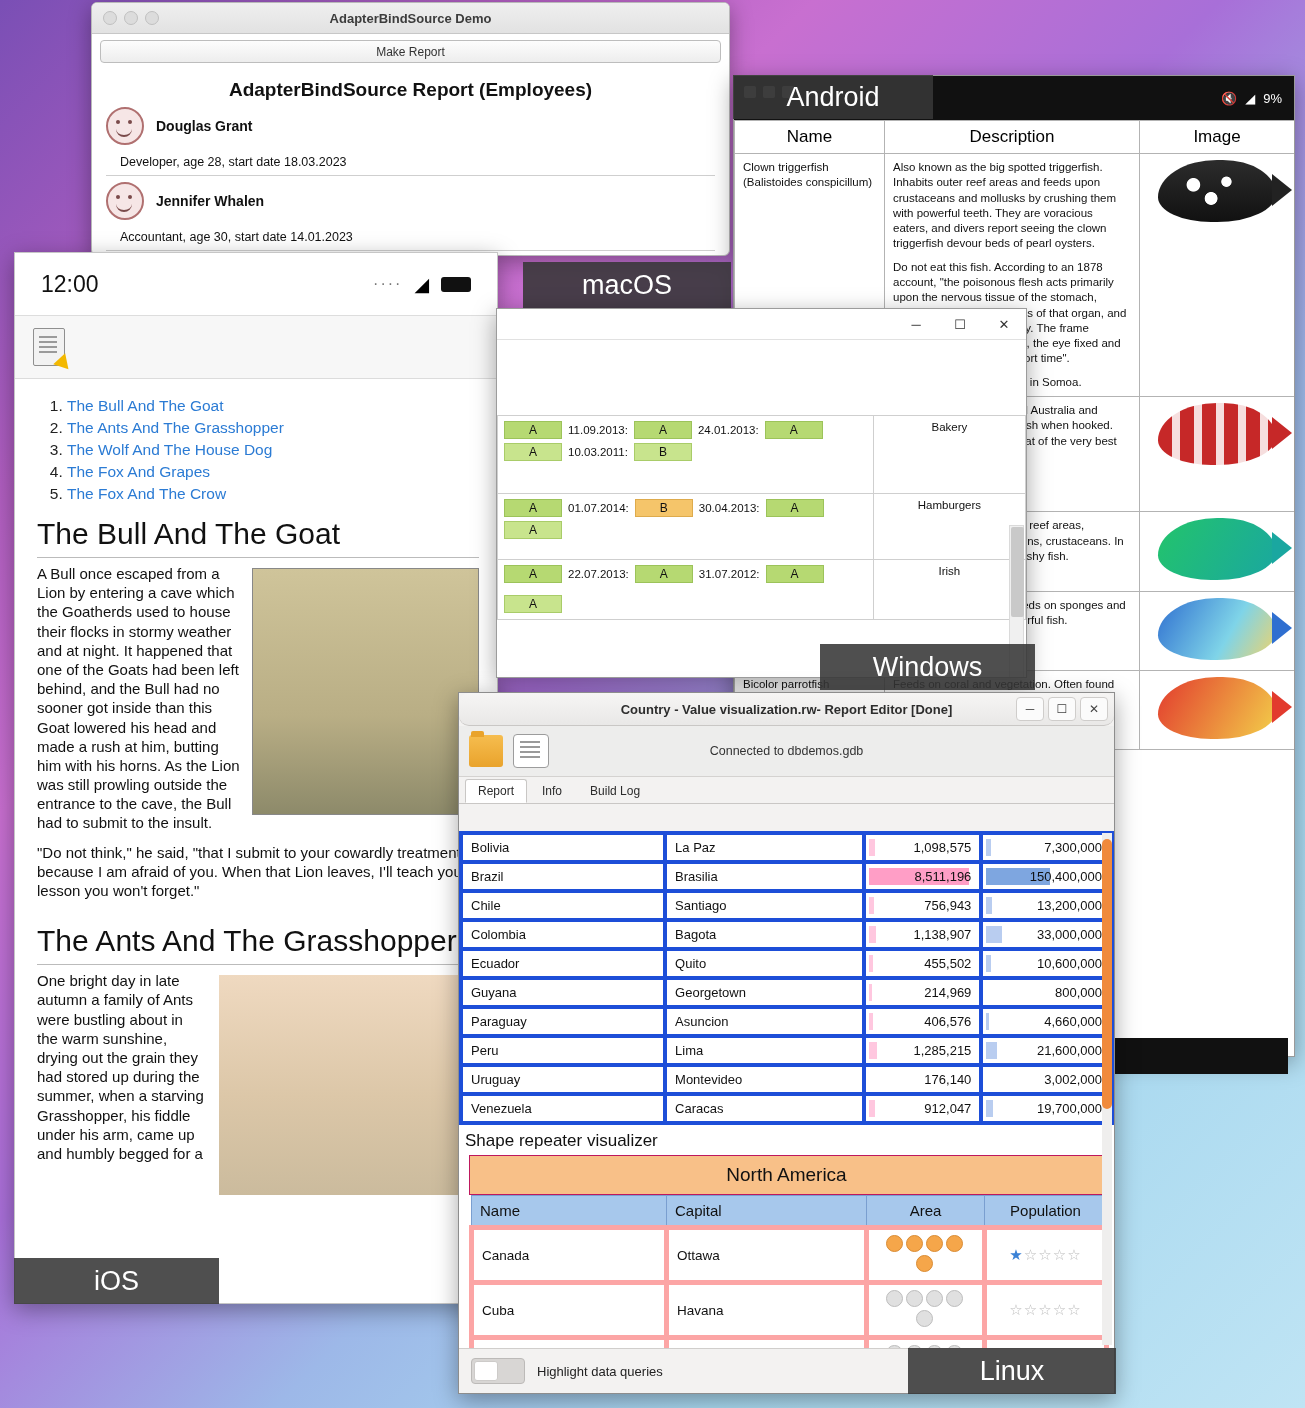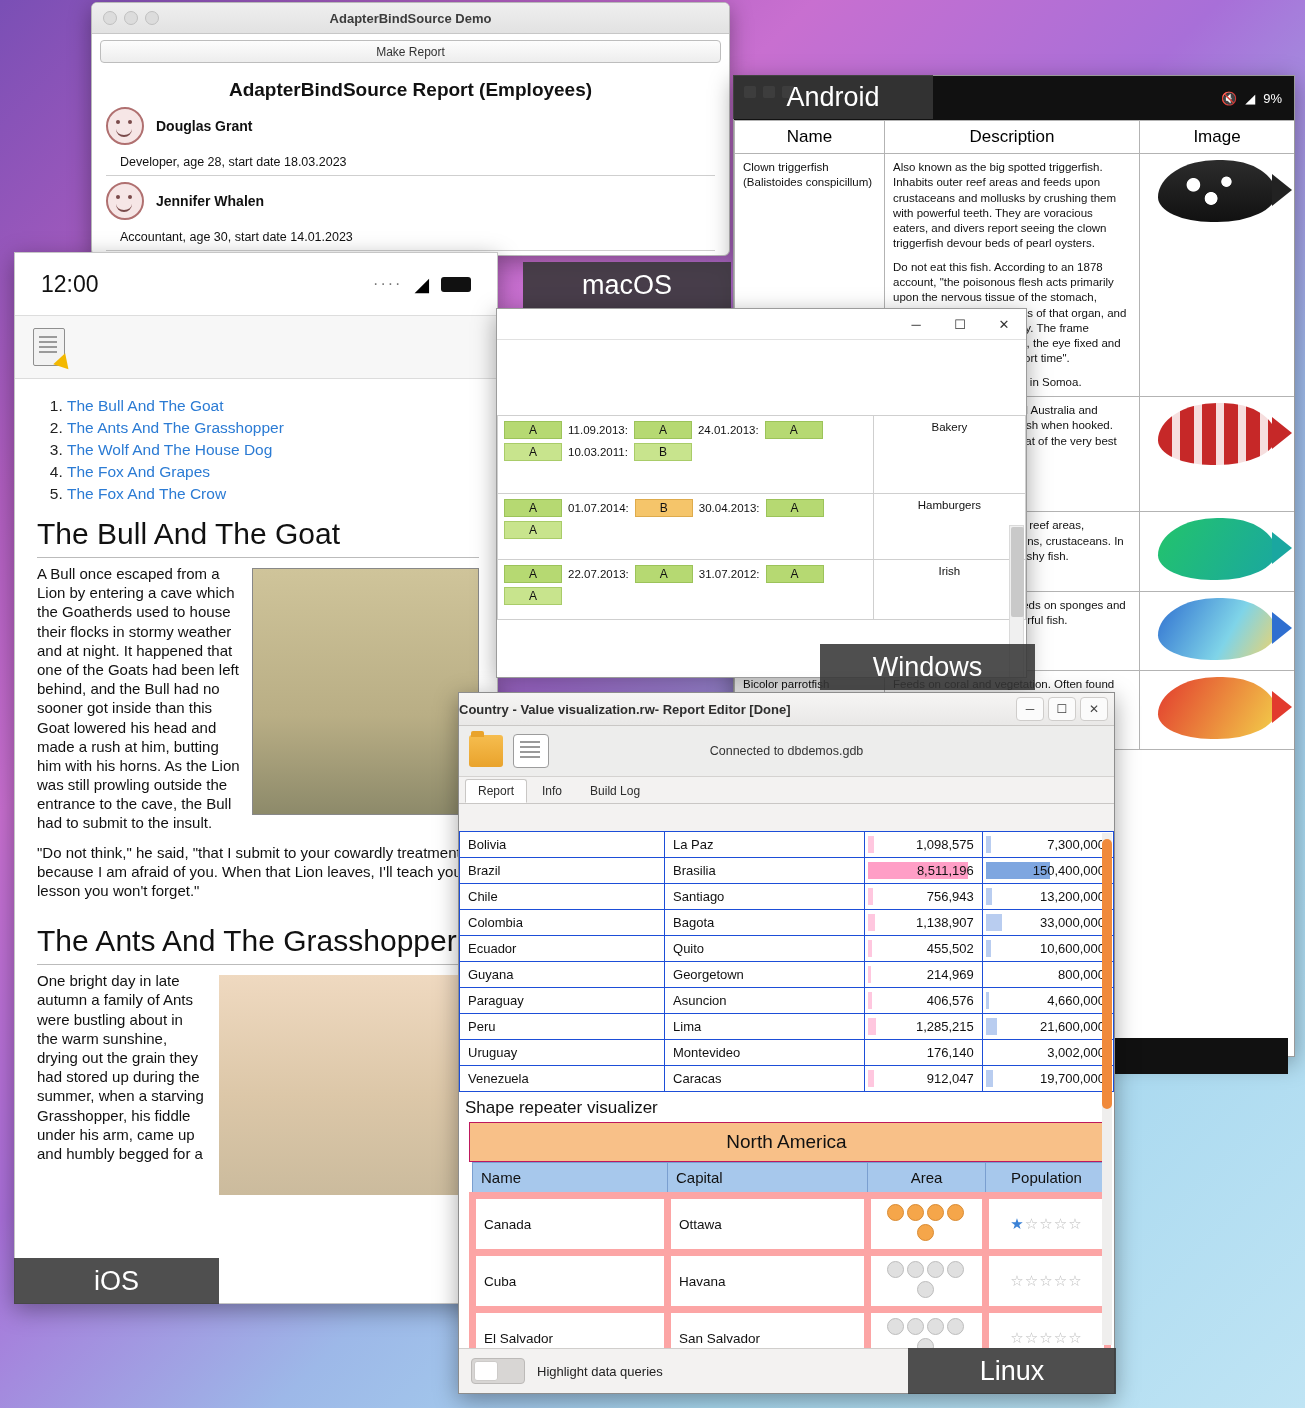--- a/index.html
+++ b/index.html
@@ -68,47 +68,47 @@
   #winwin td{border:1px solid #cfcfcf;padding:5px 6px;vertical-align:top;font-size:11.5px;color:#111;}
   .gradeA{display:inline-block;width:56px;background:#b6d972;text-align:center;border:1px solid #9cc35a;font-size:12px;padding:1px 0;}
   .gradeB{display:inline-block;width:56px;background:#f5c56a;text-align:center;border:1px solid #deab4c;font-size:12px;padding:1px 0;}
   .gradeAg{display:inline-block;width:56px;background:#c8e48d;text-align:center;border:1px solid #a9cc69;font-size:12px;padding:1px 0;}
   .dstamp{font-size:11.5px;padding:0 6px;}
   #winwin .vscroll{position:absolute;right:2px;top:110px;width:13px;height:220px;background:#f0f0f0;border:1px solid #dadada;}
   #winwin .vthumb{position:absolute;right:2px;top:112px;width:13px;height:90px;background:#c9c9c9;border-radius:2px;}
 
   
   #linwin{left:458px;top:692px;width:655px;height:700px;background:#f3f2f1;border:1px solid #8d8d8d;overflow:hidden;}
-  #linwin .ltbar{height:32px;background:linear-gradient(#f6f5f4,#e9e8e7);border-bottom:1px solid #c9c7c5;display:flex;align-items:center;justify-content:flex-start;position:relative;}
+  #linwin .ltbar{height:32px;background:linear-gradient(#f6f5f4,#e9e8e7);border-bottom:1px solid #c9c7c5;display:flex;align-items:center;justify-content:center;position:relative;border-radius:10px;}
   #linwin .ltitle{font-size:13px;font-weight:bold;color:#2d2d2d;}
   #linwin .lbtns{position:absolute;right:6px;display:flex;gap:4px;}
   #linwin .lbtn{width:26px;height:22px;border:1px solid #cfcdcb;border-radius:4px;background:#fbfbfb;display:flex;align-items:center;justify-content:center;font-size:12px;color:#444;}
   #linwin .toolrow{height:50px;background:#ededec;border-bottom:1px solid #d4d2d0;display:flex;align-items:center;padding-left:10px;gap:10px;position:relative;}
   #linwin .ticon{width:34px;height:32px;border-radius:4px;position:relative;}
   #linwin .folder{background:linear-gradient(#f6bd4f,#e9a32c);border-radius:3px;}
   #linwin .folder:before{content:"";position:absolute;left:2px;top:-4px;width:13px;height:6px;background:#e9a32c;border-radius:2px 2px 0 0;}
   #linwin .docsheet{background:#fff;border:1px solid #9c9c9c;}
   #linwin .docsheet:before{content:"";position:absolute;left:6px;top:6px;width:20px;height:2px;background:#9a9a9a;box-shadow:0 5px 0 #9a9a9a,0 10px 0 #9a9a9a,0 15px 0 #9a9a9a;}
   #linwin .connlabel{position:absolute;left:0;right:0;text-align:center;font-size:12.5px;color:#333;}
   #linwin .tabs{height:26px;background:#f3f2f1;border-bottom:1px solid #c9c7c5;display:flex;align-items:flex-end;padding-left:6px;gap:2px;}
   #linwin .tab{font-size:12px;padding:4px 12px;color:#2c2c2c;border:1px solid transparent;}
   #linwin .tab.active{background:#fff;border:1px solid #c9c7c5;border-bottom-color:#fff;border-radius:3px 3px 0 0;}
   #linwin .sheet{position:absolute;left:0;right:0;top:138px;bottom:44px;background:#fff;overflow:hidden;}
   #linwin table.ctab{border-collapse:collapse;width:100%;table-layout:fixed;}
-  #linwin table.ctab td{border:1px solid #1d4ed8;height:25px;font-size:13px;padding:0 8px;color:#111;}
+  #linwin table.ctab td{border:4px solid #1d4ed8;height:25px;font-size:13px;padding:0 8px;color:#111;}
   .barcell{position:relative;text-align:right;}
   .bar{position:absolute;left:3px;top:4px;bottom:4px;background:#ffc7df;}
   .bar.blue{background:#b9cdf0;}
   .bar.sel{background:#ff9ec6;}
   .bar.selb{background:#7ea6e0;}
   #linwin .srv-title{font-size:17px;color:#111;padding:6px 0 4px 6px;}
   #linwin .na-head{background:#f8c088;border:1px solid #be185d;text-align:center;font-size:19px;padding:8px 12px;color:#111;}
   #linwin table.na{border-collapse:collapse;width:100%;table-layout:fixed;}
   #linwin table.na th{background:#a7c8ec;border:1px solid #7a9fd0;font-size:15px;font-weight:normal;padding:6px 8px;text-align:left;color:#111;}
-  #linwin table.na td{border:7px solid #fca5a5;font-size:13.5px;padding:5px 8px;color:#111;}
+  #linwin table.na td{border:5px solid #fca5a5;font-size:13.5px;padding:5px 8px;color:#111;}
   .cir{display:inline-block;width:15px;height:15px;border-radius:50%;background:#e0e0e0;border:1px solid #bdbdbd;margin-right:3px;}
   .cir.on{background:#f5a64a;border-color:#d98b33;}
   .star{display:inline-block;font-size:15px;color:#bdbdbd;margin-right:1px;}
   .star.on{color:#3b82d6;}
   #linwin .statusbar{position:absolute;left:0;right:0;bottom:0;height:44px;background:#f3f2f1;border-top:1px solid #d0cecc;display:flex;align-items:center;padding-left:12px;gap:12px;}
   #linwin .toggle{width:52px;height:24px;border-radius:4px;background:#d8d6d4;border:1px solid #bcbab8;position:relative;}
   #linwin .toggle:before{content:"";position:absolute;left:2px;top:2px;width:22px;height:18px;background:#fff;border-radius:3px;border:1px solid #cdcbc9;}
   #linwin .vscroll2{position:absolute;right:2px;top:140px;width:10px;bottom:48px;background:#efeeed;}
   #linwin .vthumb2{position:absolute;right:2px;top:146px;width:10px;height:270px;background:#f08a3c;border-radius:5px;}
 
@@ -289,21 +289,21 @@
         <td>
           <div style="margin-bottom:4px">
             <span class="gradeA">A</span><span class="dstamp">01.07.2014:</span><span class="gradeB">B</span><span class="dstamp">30.04.2013:</span><span class="gradeA">A</span>
           </div>
           <div><span class="gradeAg">A</span></div>
         </td>
         <td style="text-align:center;vertical-align:top">Hamburgers</td>
       </tr>
       <tr style="height:60px">
         <td>
-          <div style="margin-bottom:4px">
+          <div style="margin-bottom:12px">
             <span class="gradeA">A</span><span class="dstamp">22.07.2013:</span><span class="gradeA">A</span><span class="dstamp">31.07.2012:</span><span class="gradeA">A</span>
           </div>
           <div><span class="gradeAg">A</span></div>
         </td>
         <td style="text-align:center;vertical-align:top">Irish</td>
       </tr>
     </tbody>
       </table>
     <div class="vscroll"></div>
     <div class="vthumb"></div>

